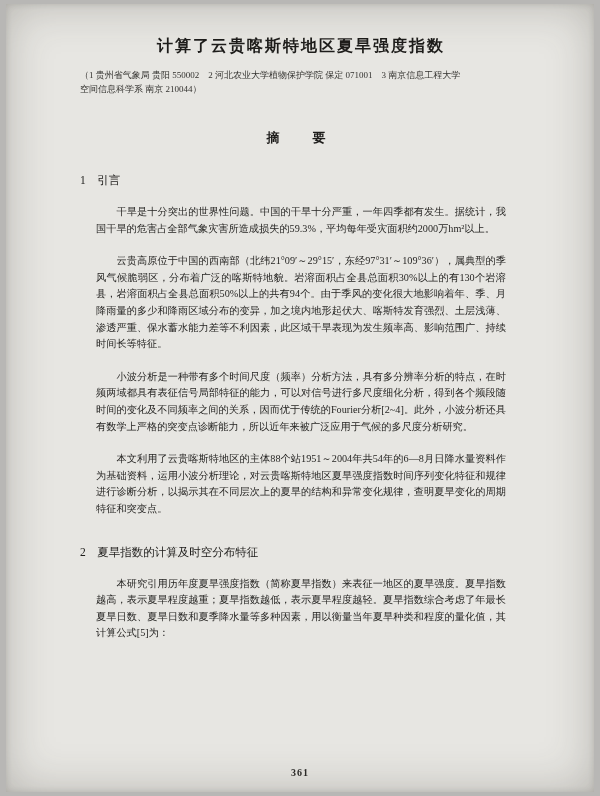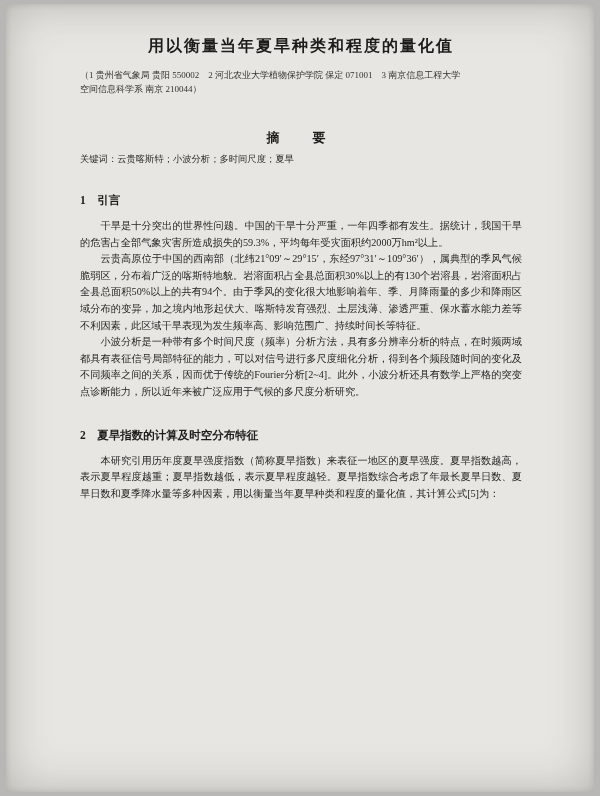--- a/index.html
+++ b/index.html
@@ -64,26 +64,26 @@
   }
   .keywords {
     margin: 5px 0 0 0;
     font-size: 9.3px;
     line-height: 15px;
     color: #2b2a28;
   }
   .section-heading {
     margin: 26px 0 10px 0;
     font-size: 11.5px;
-    font-weight: bold;
+    font-weight: normal;
     color: #1d1c1a;
   }
   .section-heading.second { margin-top: 27px; }
   .body-para {
-    margin: 0;
+    margin: 16px;
     font-size: 10.2px;
     line-height: 16.6px;
     text-align: justify;
     text-indent: 2em;
     color: #262523;
   }
   .page-number {
     position: absolute;
     left: 0;
     right: 0;
@@ -94,36 +94,37 @@
     letter-spacing: 1px;
     color: #2a2927;
   }
 </style>
 </head>
 <body>
 
 <div class="scan-page">
   <div class="content">
 
-    <h1 class="paper-title">用以衡量当年夏旱种类和程度的量化值</h1>
+    <h1 class="paper-title">计算了云贵喀斯特地区夏旱强度指数</h1>
 
 
     <div class="affiliations">
       <div>（1 贵州省气象局 贵阳 550002　2 河北农业大学植物保护学院 保定 071001　3 南京信息工程大学</div>
       <div>空间信息科学系 南京 210044）</div>
     </div>
 
     <div class="abstract-heading">摘　要</div>
 
 
-    <p class="keywords">关键词：云贵喀斯特；小波分析；多时间尺度；夏旱</p>
 
     <h2 class="section-heading">1　引言</h2>
     <p class="body-para">干旱是十分突出的世界性问题。中国的干旱十分严重，一年四季都有发生。据统计，我国干旱的危害占全部气象灾害所造成损失的59.3%，平均每年受灾面积约2000万hm²以上。</p>
     <p class="body-para">云贵高原位于中国的西南部（北纬21°09′～29°15′，东经97°31′～109°36′），属典型的季风气候脆弱区，分布着广泛的喀斯特地貌。岩溶面积占全县总面积30%以上的有130个岩溶县，岩溶面积占全县总面积50%以上的共有94个。由于季风的变化很大地影响着年、季、月降雨量的多少和降雨区域分布的变异，加之境内地形起伏大、喀斯特发育强烈、土层浅薄、渗透严重、保水蓄水能力差等不利因素，此区域干旱表现为发生频率高、影响范围广、持续时间长等特征。</p>
     <p class="body-para">小波分析是一种带有多个时间尺度（频率）分析方法，具有多分辨率分析的特点，在时频两域都具有表征信号局部特征的能力，可以对信号进行多尺度细化分析，得到各个频段随时间的变化及不同频率之间的关系，因而优于传统的Fourier分析[2~4]。此外，小波分析还具有数学上严格的突变点诊断能力，所以近年来被广泛应用于气候的多尺度分析研究。</p>
+    <p class="body-para">本文利用了云贵喀斯特地区的主体88个站1951～2004年共54年的6—8月日降水量资料作为基础资料，运用小波分析理论，对云贵喀斯特地区夏旱强度指数时间序列变化特征和规律进行诊断分析，以揭示其在不同层次上的夏旱的结构和异常变化规律，查明夏旱变化的周期特征和突变点。</p>
 
     <h2 class="section-heading second">2　夏旱指数的计算及时空分布特征</h2>
     <p class="body-para">本研究引用历年度夏旱强度指数（简称夏旱指数）来表征一地区的夏旱强度。夏旱指数越高，表示夏旱程度越重；夏旱指数越低，表示夏旱程度越轻。夏旱指数综合考虑了年最长夏旱日数、夏旱日数和夏季降水量等多种因素，用以衡量当年夏旱种类和程度的量化值，其计算公式[5]为：</p>
 
   </div>
 
+  <div class="page-number">361</div>
 </div>
 
 </body></html>

